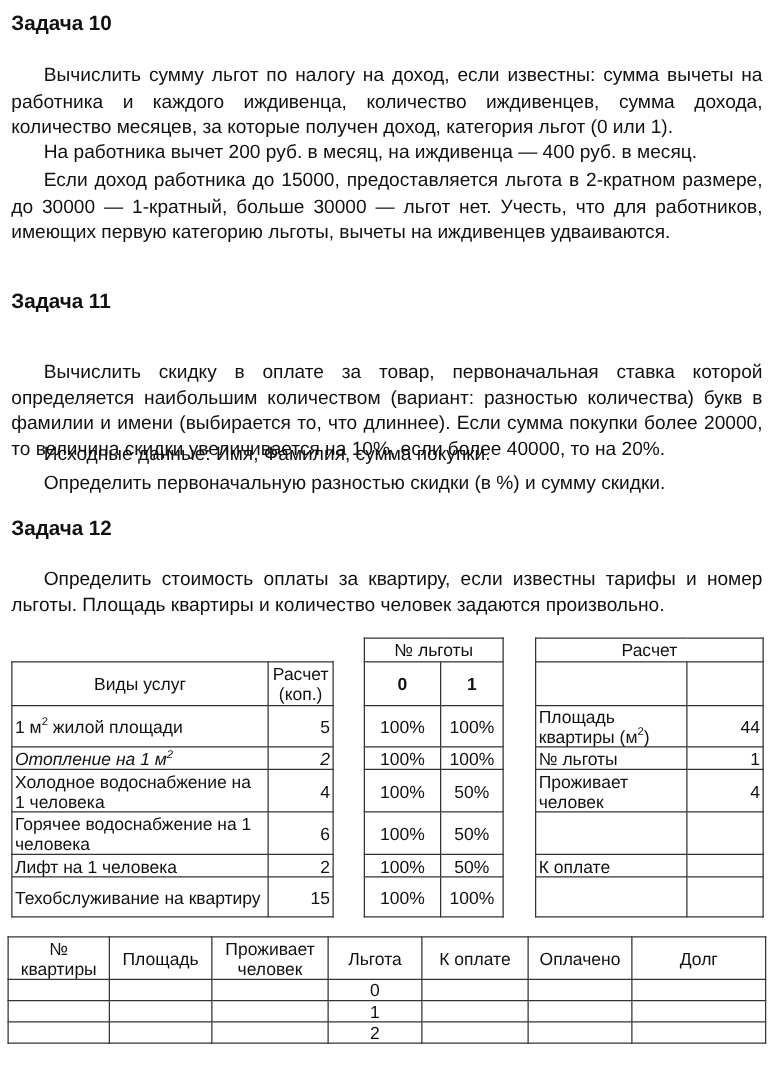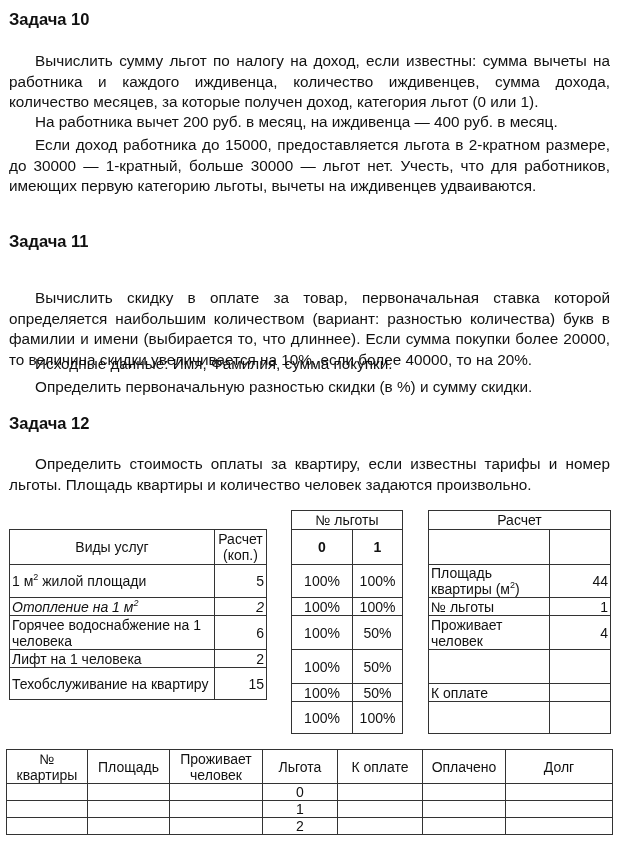--- a/index.html
+++ b/index.html
@@ -49,20 +49,24 @@
       <div>(коп.)</div>
     </td>
   </tr>
   <tr style="height:33px;margin-left:44px;">
     <td><span>1 м</span><sup>2</sup><span> жилой площади</span></td>
     <td class="num">5</td>
   </tr>
   <tr style="height:18px;font-style:italic;">
     <td><span>Отопление на 1 м</span><sup>2</sup></td>
     <td class="num">2</td>
+  </tr>
+  <tr style="height:34px;">
+    <td>Холодное водоснабжение на 1 человека</td>
+    <td class="num">4</td>
   </tr>
   <tr style="height:34px;">
     <td>Горячее водоснабжение на 1 человека</td>
     <td class="num">6</td>
   </tr>
   <tr style="height:18px;">
     <td>Лифт на 1 человека</td>
     <td class="num">2</td>
   </tr>
   <tr style="height:32px;">

